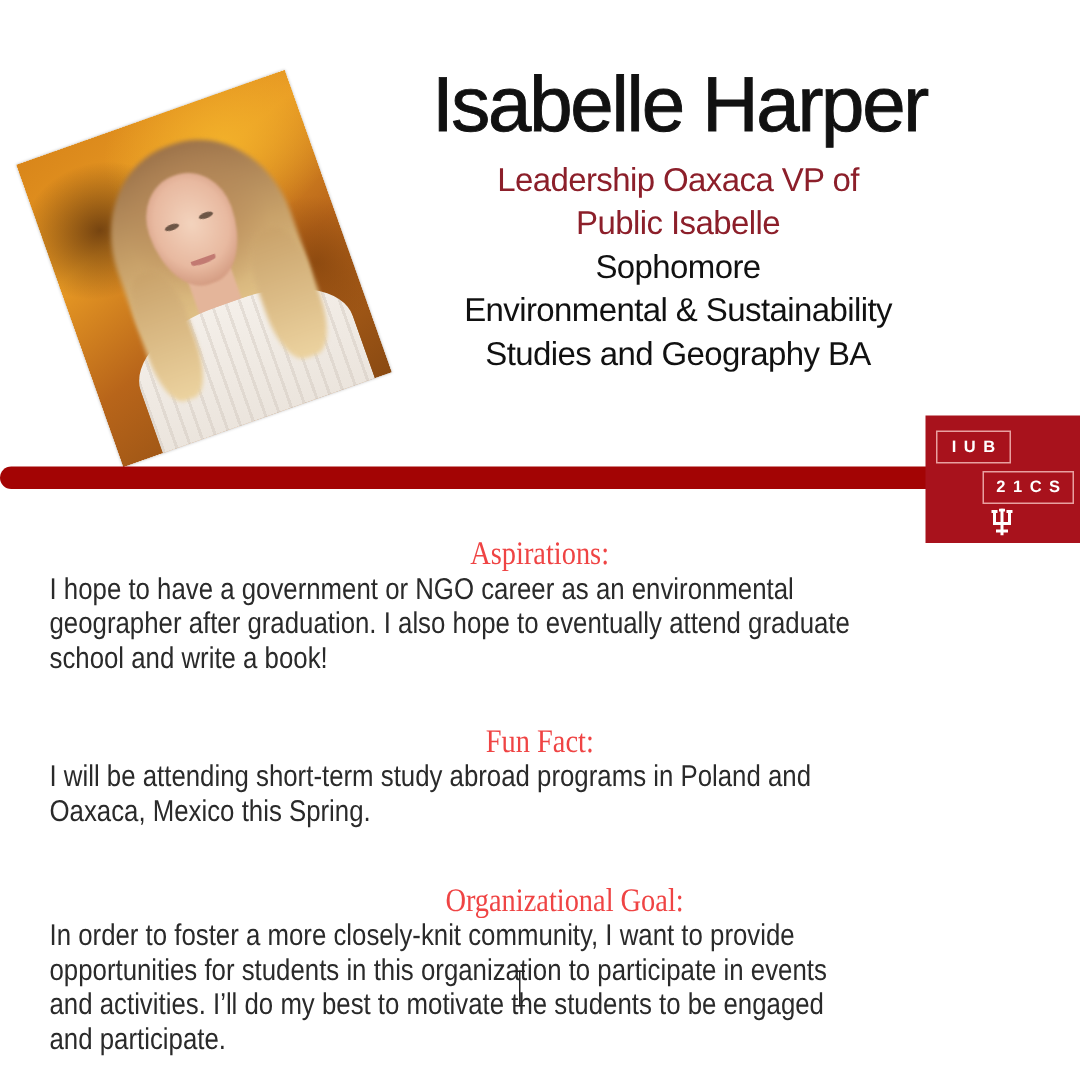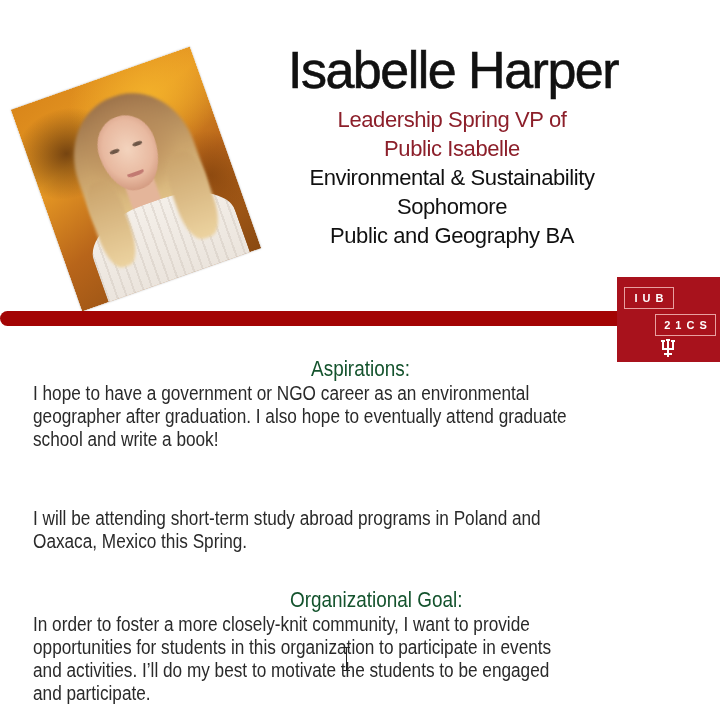--- a/index.html
+++ b/index.html
@@ -155,22 +155,22 @@
     position: absolute;
     left: 43px; top: 62px;
     width: 16px; height: 18px;
   }
 
   
   .section-heading {
     position: absolute;
     left: 0; width: 720px;
     text-align: center;
-    color: #14532d;
-    font-family: Liberation Sans, sans-serif;
+    color: #ef4444;
+    font-family: Liberation Serif, serif;
     font-size: 22px;
     line-height: 26px;
   }
   .section-heading span {
     display: inline-block;
     transform: scaleX(0.86);
   }
   .section-body {
     position: absolute;
     left: 33px;
@@ -213,25 +213,25 @@
     <div class="eye l"></div>
     <div class="eye r"></div>
     <div class="mouth"></div>
     <div class="hair-front"></div>
     <div class="hair-front r"></div>
   </div>
 
   <div class="name">Isabelle Harper</div>
 
   <div class="subtitle">
-    <span class="role">Leadership Spring VP of</span>
+    <span class="role">Leadership Oaxaca VP of</span>
     <span class="role">Public Isabelle</span>
+    <span class="info">Sophomore</span>
     <span class="info">Environmental &amp; Sustainability</span>
-    <span class="info">Sophomore</span>
-    <span class="info">Public and Geography BA</span>
+    <span class="info">Studies and Geography BA</span>
   </div>
 
   <div class="red-bar"></div>
 
   <div class="logo">
     <div class="logo-box iub">IUB</div>
     <div class="logo-box cs">21CS</div>
     <svg class="trident" viewBox="0 0 16 18">
       <g fill="#ffffff">
         <rect x="7" y="0" width="2" height="18"></rect>
@@ -248,20 +248,23 @@
 
   <div class="section-heading" style="top:328px;">
     <span>Aspirations:</span>
   </div>
   <div class="section-body" style="top:354px;">
     <span class="line">I hope to have a government or NGO career as an environmental</span>
     <span class="line">geographer after graduation. I also hope to eventually attend graduate</span>
     <span class="line">school and write a book!</span>
   </div>
 
+  <div class="section-heading" style="top:453px;">
+    <span>Fun Fact:</span>
+  </div>
   <div class="section-body" style="top:479px;">
     <span class="line">I will be attending short-term study abroad programs in Poland and</span>
     <span class="line">Oaxaca, Mexico this Spring.</span>
   </div>
 
   <div class="section-heading" style="top:559px;padding-left:16px;">
     <span>Organizational Goal:</span>
   </div>
   <div class="section-body" style="top:585px;">
     <span class="line">In order to foster a more closely-knit community, I want to provide</span>

